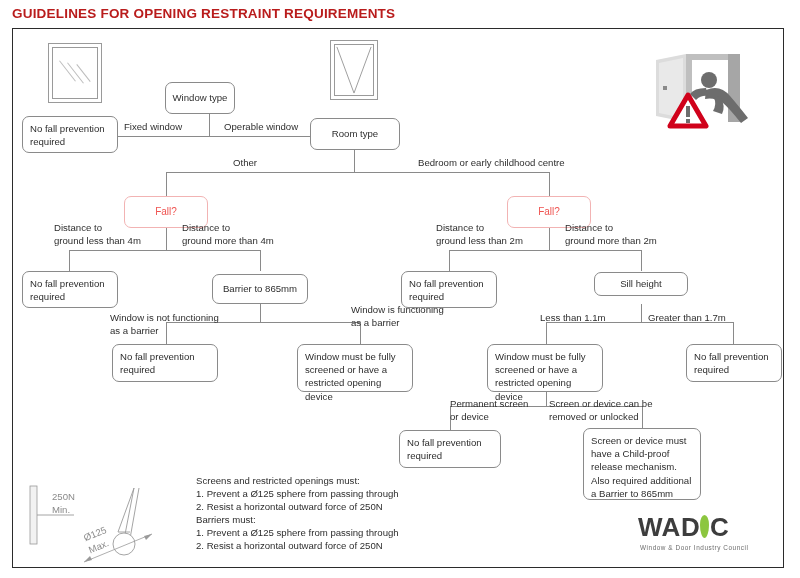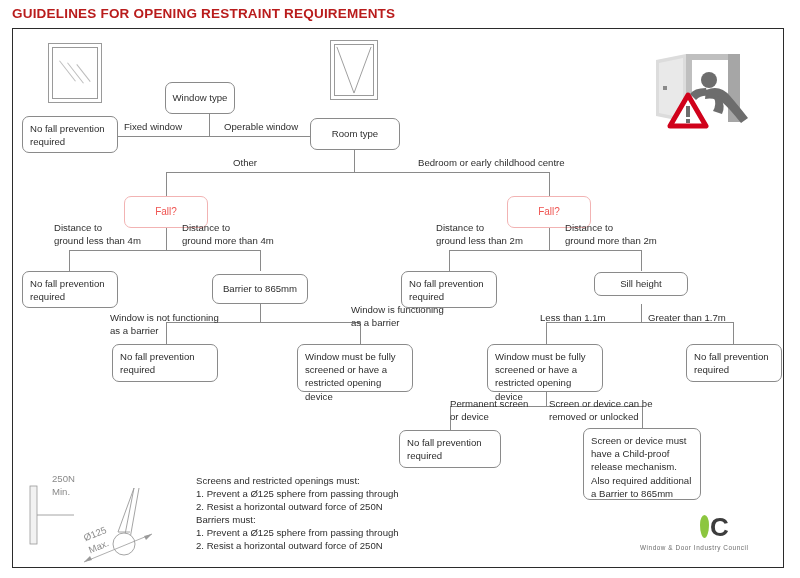--- a/index.html
+++ b/index.html
@@ -211,31 +211,32 @@
     <line x1="117" y1="18" x2="106" y2="80" stroke="#9a9a9a" stroke-width="0.9"></line>
     <line x1="112" y1="18" x2="96" y2="62" stroke="#9a9a9a" stroke-width="0.9"></line>
     <line x1="96" y1="62" x2="108" y2="62" stroke="#9a9a9a" stroke-width="0.9"></line>
 
     <circle cx="102" cy="74" r="11" fill="#ffffff" stroke="#9a9a9a" stroke-width="0.9"></circle>
 
     <line x1="62" y1="92" x2="130" y2="64" stroke="#9a9a9a" stroke-width="0.8"></line>
     <polygon points="62,92 70,90 68,86" fill="#9a9a9a"></polygon>
     <polygon points="130,64 122,66 124,70" fill="#9a9a9a"></polygon>
   </svg>
-  <div class="lbl" style="left:52px;top:473px;color:#8a8a8a;">250N
+  <div class="lbl" style="left:52px;top:491px;color:#8a8a8a;">250N
 Min.</div>
   <div class="lbl" style="left:82px;top:533px;color:#8a8a8a;transform:rotate(-22deg);transform-origin:left top;">Ø125
 Max.</div>
 
   <div class="notes" style="left:196px;top:474px;">Screens and restricted openings must:</div>
   <div class="notes" style="left:196px;top:487px;">1. Prevent a Ø125 sphere from passing through</div>
   <div class="notes" style="left:196px;top:500px;">2. Resist a horizontal outward force of 250N</div>
   <div class="notes" style="left:196px;top:513px;">Barriers must:</div>
   <div class="notes" style="left:196px;top:526px;">1. Prevent a Ø125 sphere from passing through</div>
   <div class="notes" style="left:196px;top:539px;">2. Resist a horizontal outward force of 250N</div>
 
   <div class="logo">
+    <span class="wad">WAD</span>
     <span class="leaf"></span>
     <span class="wad" style="left:72px;">C</span>
     <span class="tag">Window &amp; Door Industry Council</span>
   </div>
 
 </div>
 
 </body></html>

